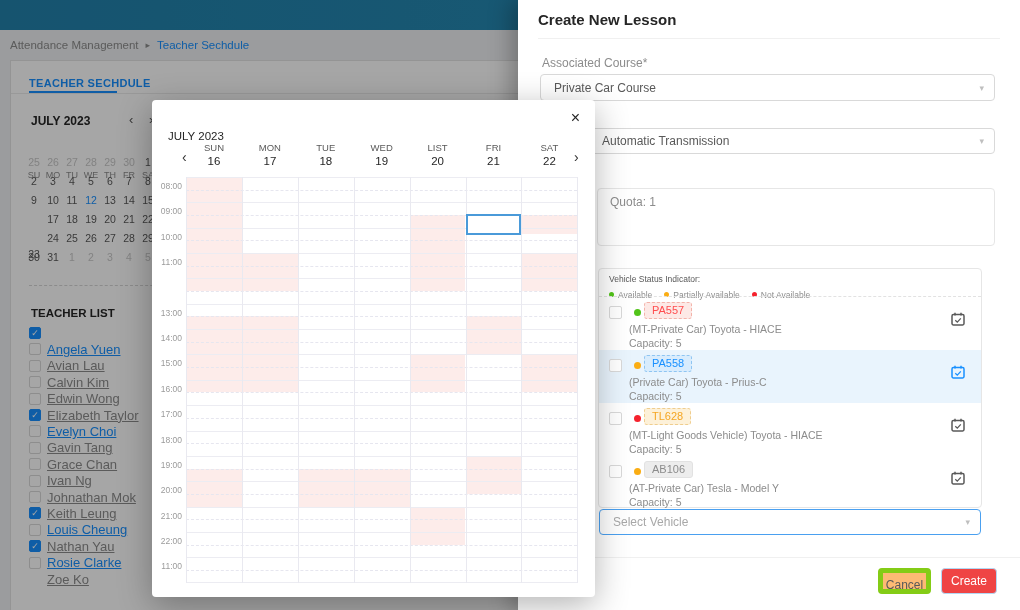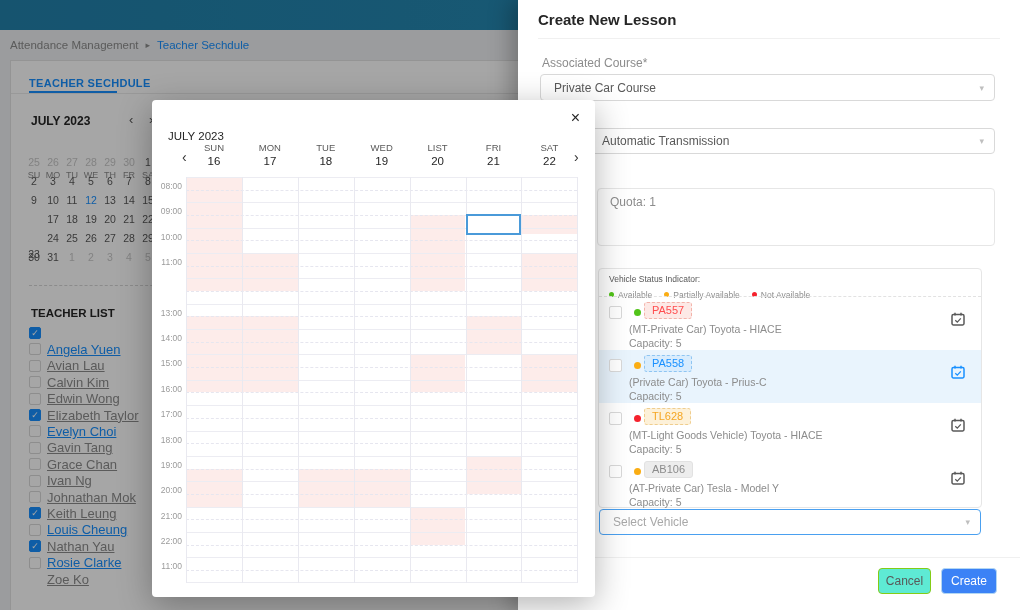--- a/index.html
+++ b/index.html
@@ -79,22 +79,22 @@
   .chip-blue   { background:#d8ecfd; color:#1890ff; border:1px dashed #8fc5f2; }
   .chip-orange { background:#fdf1d9; color:#f5a623; border:1px dashed #efcd8e;text-align:right; }
   .chip-grey   { background:#ededed; color:#8c8c8c; border:1px solid #e2e2e2; }
   .veh-desc { position:absolute; left:30px; top:26px; font-size:10.5px; color:#8c8c8c; white-space:nowrap; }
   .veh-cap  { position:absolute; left:30px; top:40px; font-size:10.5px; color:#8c8c8c; }
   .veh-ico  { position:absolute; right:16px; top:15px; width:14px; height:14px; }
 
   .footer-divider { position:absolute; left:0; top:557px; width:100%; height:1px; background:#f0f0f0; }
   .btn { position:absolute; top:568px; height:26px; border-radius:4px; font-size:12px;
     text-align:center; line-height:24px; }
-  .btn-cancel { left:360px; width:53px; background:#5eead4; border:1px solid #84cc16; color:#595959; }
-  .btn-create { left:423px; width:56px; background:#3b82f6; border:1px solid #b3d7f3; color:#fff; }
+  .btn-cancel { left:360px; width:53px; background:#fdba74; border:5px solid #84cc16; color:#595959; }
+  .btn-create { left:423px; width:56px; background:#ef4444; border:1px solid #b3d7f3; color:#fff; }
 
   
   .modal { position:absolute; left:152px; top:100px; width:443px; height:497px; background:#fff;
     border-radius:4px; z-index:20; box-shadow:0 8px 34px rgba(0,0,0,.30); }
   .modal-title { position:absolute; left:16px; top:10px; font-size:14.5px; font-weight:bold; color:#262626; }
   .modal-sub { position:absolute; left:16px; top:30px; font-size:11.5px; color:#262626; }
   .modal-close { position:absolute; right:15px; top:10px; font-size:16px; color:#262626; line-height:16px; }
   .wk-arrow { position:absolute; top:49px; font-size:14px; color:#333; }
   .wk-day { position:absolute; top:42px; width:56px; text-align:center; }
   .wk-day .dn { font-size:9.5px; color:#595959; }

